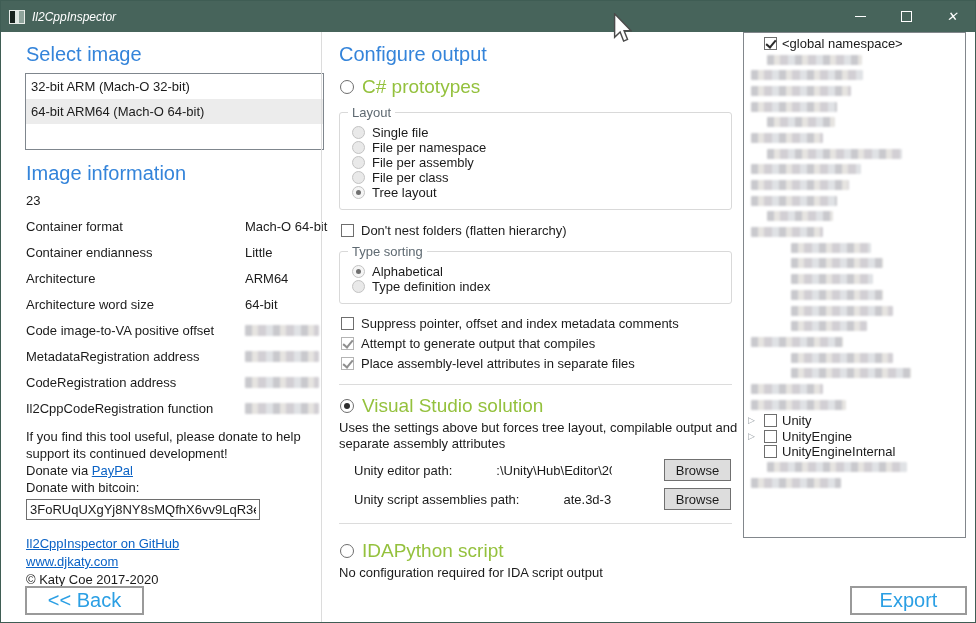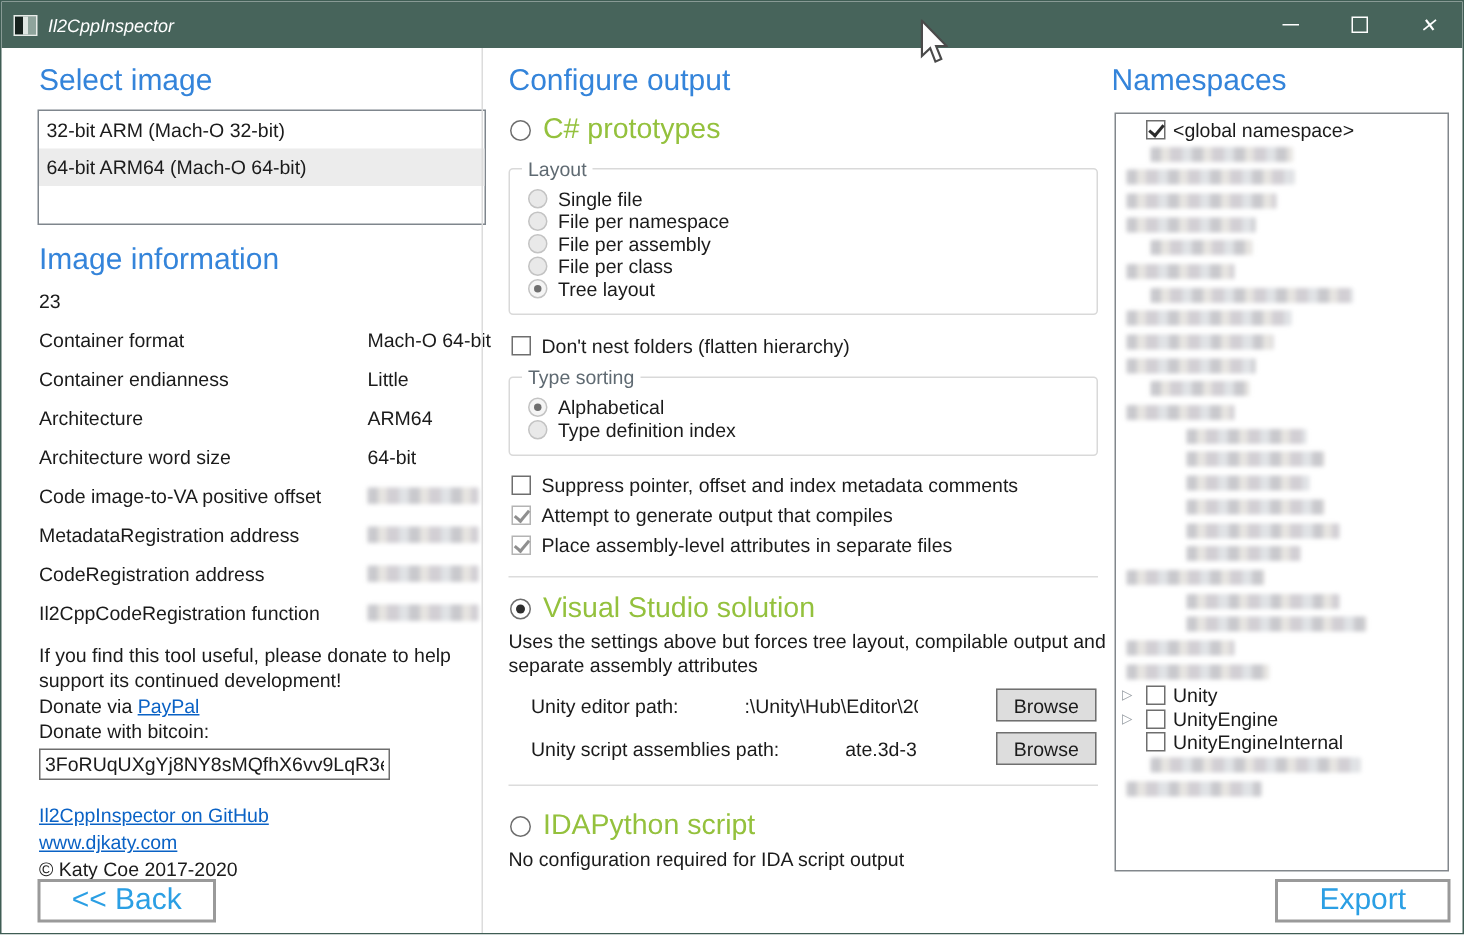--- a/index.html
+++ b/index.html
@@ -253,21 +253,20 @@
     <div class="sep"></div>
 
     <div class="section-row" id="ida-row">
       <span class="radio big"></span>
       <span class="green">IDAPython script</span>
     </div>
     <div class="note">No configuration required for IDA script output</div>
   </div>
 
   <div class="panel-right">
-    <h1 class="sec" id="ns-h">Namespaces</h1>
     <div id="ns-list">
         <div class="ns-row">
           <span class="expander"></span>
           <span class="checkbox checked dark"></span>
           <span class="ns-label">&lt;global namespace&gt;</span>
         </div>
         <div class="ns-row">
           <span class="blur ns-blur" style="margin-left: 19px; width: 95px;"></span>
         </div>
         <div class="ns-row">

